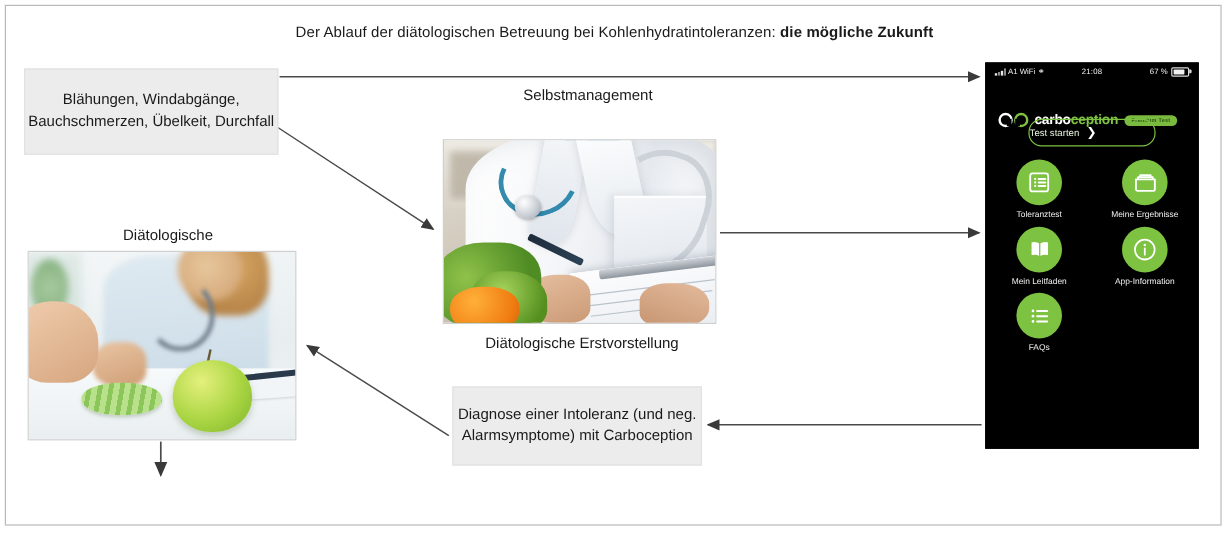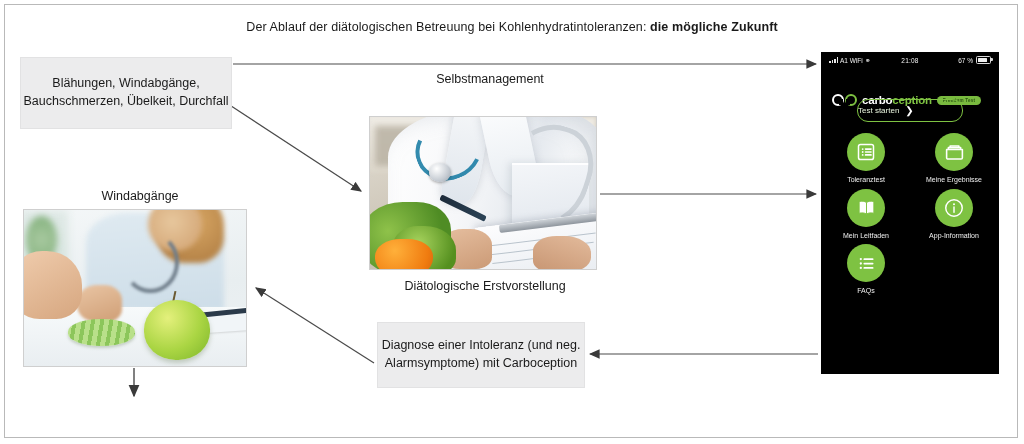--- a/index.html
+++ b/index.html
@@ -201,21 +201,21 @@
   <div class="abs greybox" id="box-symptoms">
     <span>Blähungen, Windabgänge, Bauchschmerzen, Übelkeit, Durchfall</span>
   </div>
 
   <div class="abs greybox" id="box-diagnose">
     <span>Diagnose einer Intoleranz (und neg. Alarmsymptome) mit Carboception</span>
   </div>
 
   <div class="abs caption" id="lbl-erstvorstellung">Diätologische Erstvorstellung</div>
   <div class="abs caption" id="lbl-selbstmanagement">Selbstmanagement</div>
-  <div class="abs caption" id="lbl-diaetberatung">Windabgänge</div>
+  <div class="abs caption" id="lbl-diaetberatung">Diätologische</div>
 
   <div class="photo" id="photo-doctor">
     <div class="dr-bg"></div>
     <div class="dr-blurtop"></div>
     <div class="dr-shelf"></div>
     <div class="dr-scrub"></div>
     <div class="dr-coat"></div>
     <div class="dr-lapelL"></div>
     <div class="dr-lapelR"></div>
     <div class="dr-pocket"></div>

